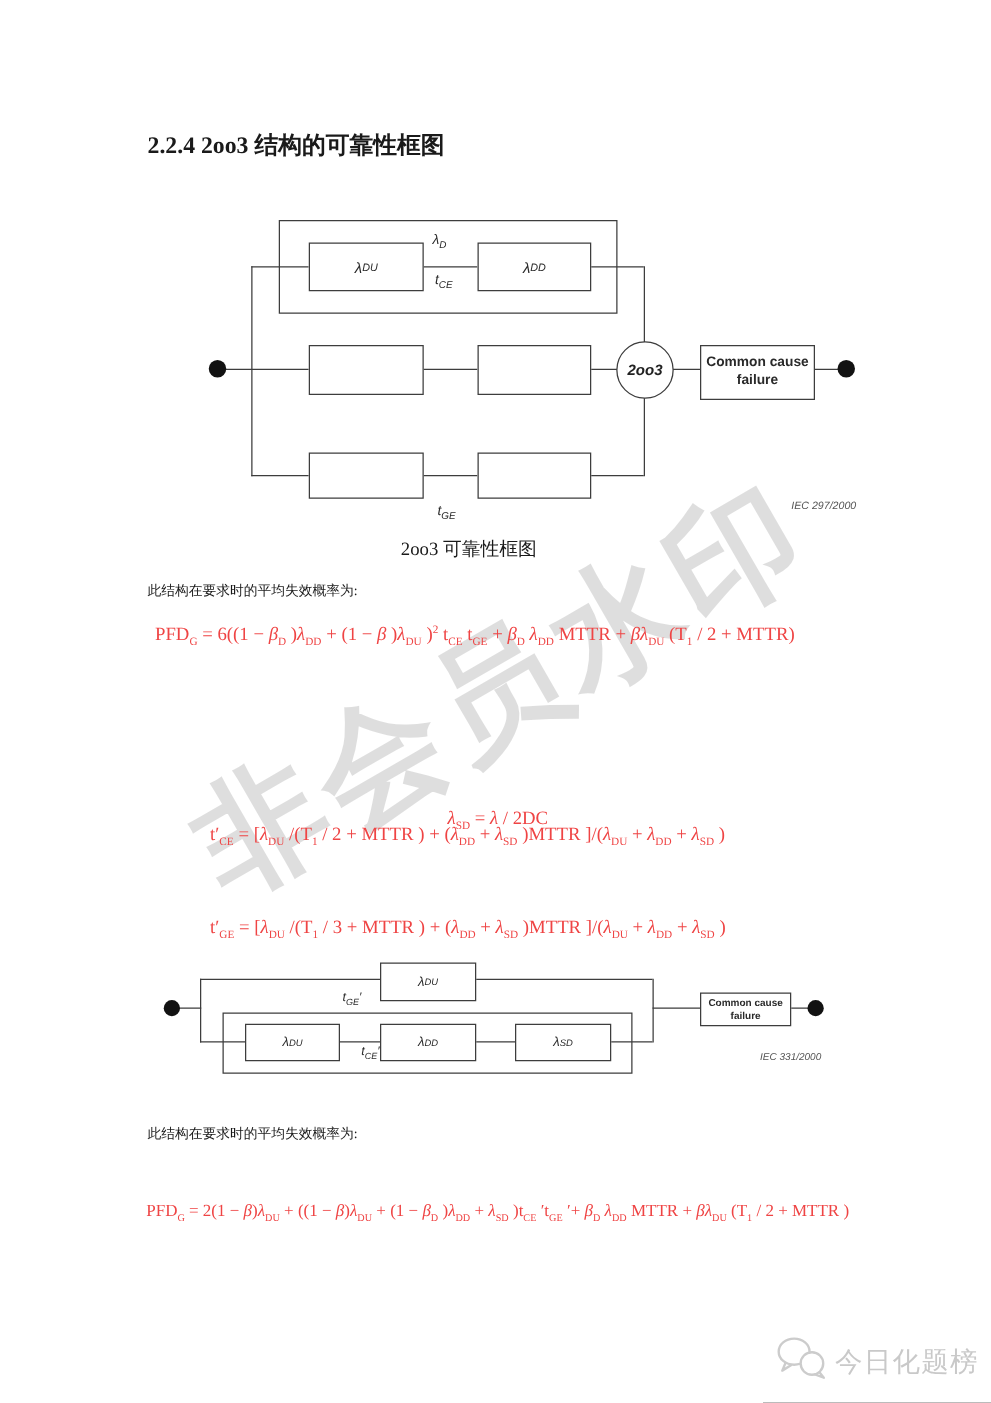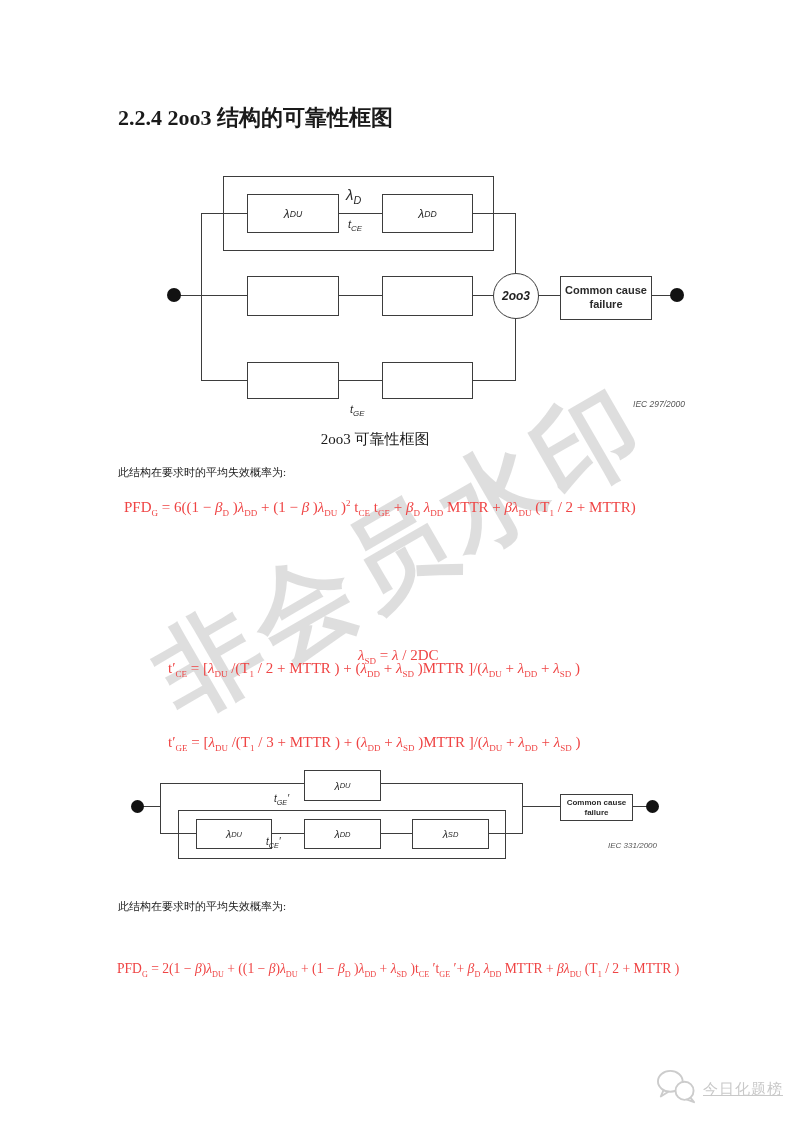--- a/index.html
+++ b/index.html
@@ -4,21 +4,21 @@
 <style>
   html,body{margin:0;padding:0;background:#888;}
   .page{position:relative;width:793px;height:1122px;margin:0 auto;background:#ffffff;
         font-family:"Liberation Serif",serif;color:#1a1a1a;overflow:hidden;}
   
   .watermark{position:absolute;left:401px;top:553px;transform:translate(-50%,-50%) rotate(-30deg);
              font-size:103px;font-weight:bold;letter-spacing:6px;white-space:nowrap;
              color:rgba(0,0,0,0.13);z-index:0;font-family:"Liberation Serif",serif;}
   .content{position:absolute;inset:0;z-index:1;}
   
-  .h-sec{position:absolute;font-size:22px;font-weight:bold;white-space:nowrap;font-family:Liberation Serif, serif;}
+  .h-sec{position:absolute;font-size:19px;font-weight:bold;white-space:nowrap;font-family:Liberation Serif, serif;}
   .body-text{position:absolute;font-size:11px;white-space:nowrap;}
   .caption{position:absolute;font-size:15px;text-align:center;}
   
   .formula{position:absolute;font-size:15px;white-space:nowrap;color:#ef4444;}
   .formula sub{font-size:0.6em;font-style:normal;}
   .formula sup{font-size:0.6em;font-style:normal;}
   .formula i{font-style:italic;}
   .f-small{font-size:13.6px;margin-top:32px;}
   
   .hl{position:absolute;background:#3d3d3d;height:1px;z-index:1;}
@@ -32,22 +32,22 @@
   .dlabel{position:absolute;font-family:"Liberation Sans",sans-serif;font-style:italic;
           color:#2a2a2a;z-index:3;white-space:nowrap;}
   .dlabel sub{font-size:0.72em;}
   .ccf{font-family:"Liberation Sans",sans-serif;font-weight:bold;text-align:center;
        color:#2a2a2a;line-height:1.25;}
   .iec{position:absolute;font-family:"Liberation Sans",sans-serif;font-style:italic;
        font-size:8.5px;color:#555;text-align:right;z-index:3;white-space:nowrap;}
   
   .page-num{position:absolute;left:0;width:793px;text-align:center;top:1043px;font-size:10px;color:#333;}
   .brand{position:absolute;right:10px;top:1068px;display:flex;align-items:center;z-index:1;}
-  .brand-text{font-family:"Liberation Sans",sans-serif;font-size:15px;color:#c9c9c9;
-              letter-spacing:1px;margin-left:6px;text-decoration:underline;}
+  .brand-text{font-family:"Liberation Sans",sans-serif;font-size:22px;color:#c9c9c9;
+              letter-spacing:1px;margin-left:6px;}
 </style>
 </head>
 <body>
 
 <div class="page">
 
   <div class="watermark">非会员水印</div>
 
   <div class="content">
 
@@ -78,21 +78,21 @@
       <div class="bx" style="left:223px;top:176px;width:269px;height:73px;background:transparent;z-index:1;"></div>
 
       <div class="bx dlabel" style="left:247px;top:194px;width:90px;height:37px;font-size:12px;">
           <i>λ</i>
           <sub>DU</sub>
         </div>
       <div class="bx dlabel" style="left:382px;top:194px;width:89px;height:37px;font-size:12px;">
           <i>λ</i>
           <sub>DD</sub>
         </div>
-      <div class="dlabel" style="left:346px;top:186px;font-size:15px;"><i>λ</i><sub>D</sub></div>
+      <div class="dlabel" style="left:346px;top:186px;font-size:11px;"><i>λ</i><sub>D</sub></div>
       <div class="dlabel" style="left:348px;top:218px;font-size:11px;"><i>t</i><sub>CE</sub></div>
 
       <div class="bx" style="left:247px;top:276px;width:90px;height:38px;"></div>
       <div class="bx" style="left:382px;top:276px;width:89px;height:38px;"></div>
 
       <div class="bx" style="left:247px;top:362px;width:90px;height:35px;"></div>
       <div class="bx" style="left:382px;top:362px;width:89px;height:35px;"></div>
       <div class="dlabel" style="left:350px;top:403px;font-size:11px;"><i>t</i><sub>GE</sub></div>
 
       <div class="circle" style="left:493px;top:273px;width:44px;height:44px;font-style:italic;">2oo3</div>
@@ -148,21 +148,21 @@
           <sub>DU</sub>
         </div>
       <div class="bx dlabel" style="left:304px;top:819px;width:75px;height:28px;font-size:10.5px;">
           <i>λ</i>
           <sub>DD</sub>
         </div>
       <div class="bx dlabel" style="left:412px;top:819px;width:75px;height:28px;font-size:10.5px;">
           <i>λ</i>
           <sub>SD</sub>
         </div>
-      <div class="dlabel" style="left:266px;top:836px;font-size:10px;"><i>t</i><sub>CE</sub><span>′</span></div>
+      <div class="dlabel" style="left:289px;top:836px;font-size:10px;"><i>t</i><sub>CE</sub><span>′</span></div>
 
       <div class="bx ccf" style="left:560px;top:794px;width:71px;height:25px;font-size:8px;">Common cause failure</div>
 
       <div class="iec" style="left:575px;top:841px;width:82px;font-size:8px;">IEC   331/2000</div>
     </div>
 
 
     <div class="body-text" style="left:118px;top:899px;">此结构在要求时的平均失效概率为:</div>
 
     <div class="formula f-small" style="left:117px;top:929px;"><span>PFD</span><sub>G</sub><span> = 2(1 − </span><i>β</i><span>)</span><i>λ</i><sub>DU</sub><span> + ((1 − </span><i>β</i><span>)</span><i>λ</i><sub>DU</sub><span> + (1 − </span><i>β</i><sub>D</sub><span> )</span><i>λ</i><sub>DD</sub><span> + </span><i>λ</i><sub>SD</sub><span> )t</span><sub>CE</sub><span> ′t</span><sub>GE</sub><span> ′+ </span><i>β</i><sub>D</sub><i> λ</i><sub>DD</sub><span> MTTR + </span><i>βλ</i><sub>DU</sub><span> (T</span><sub>1</sub><span> / 2 + MTTR )</span></div>

